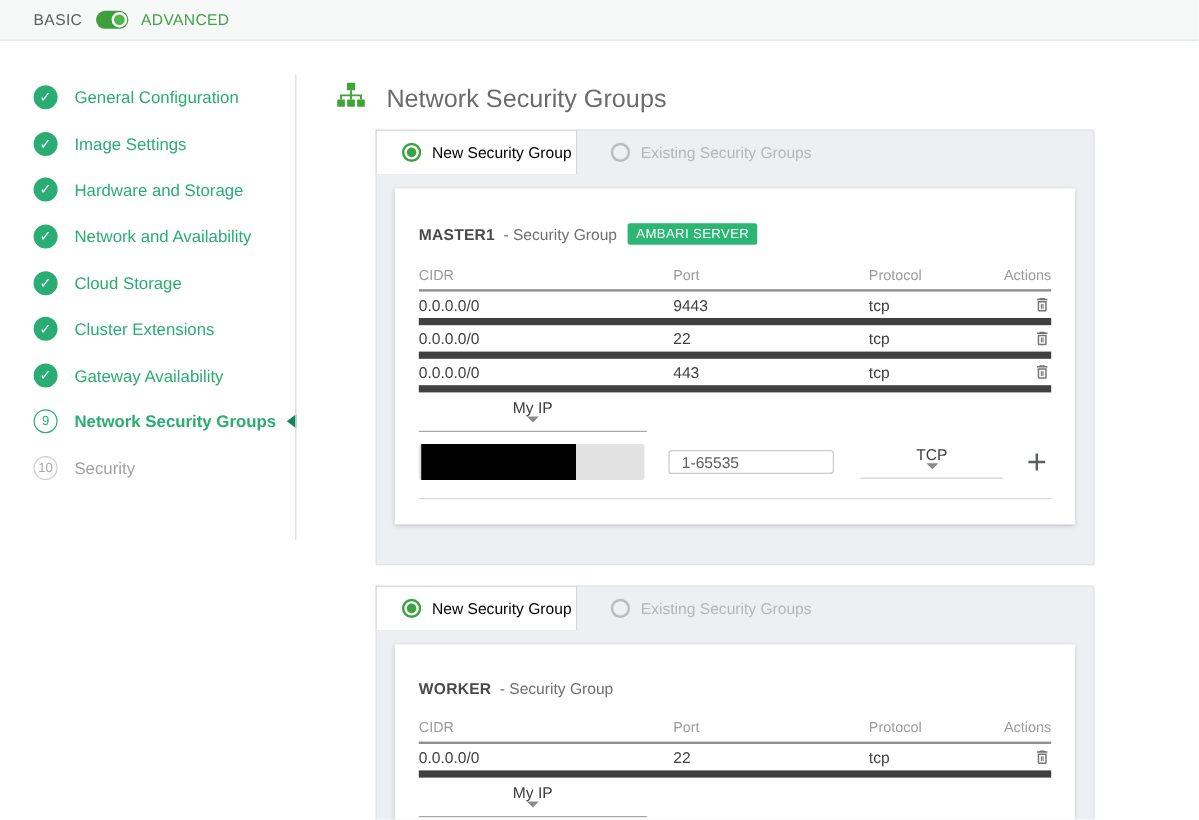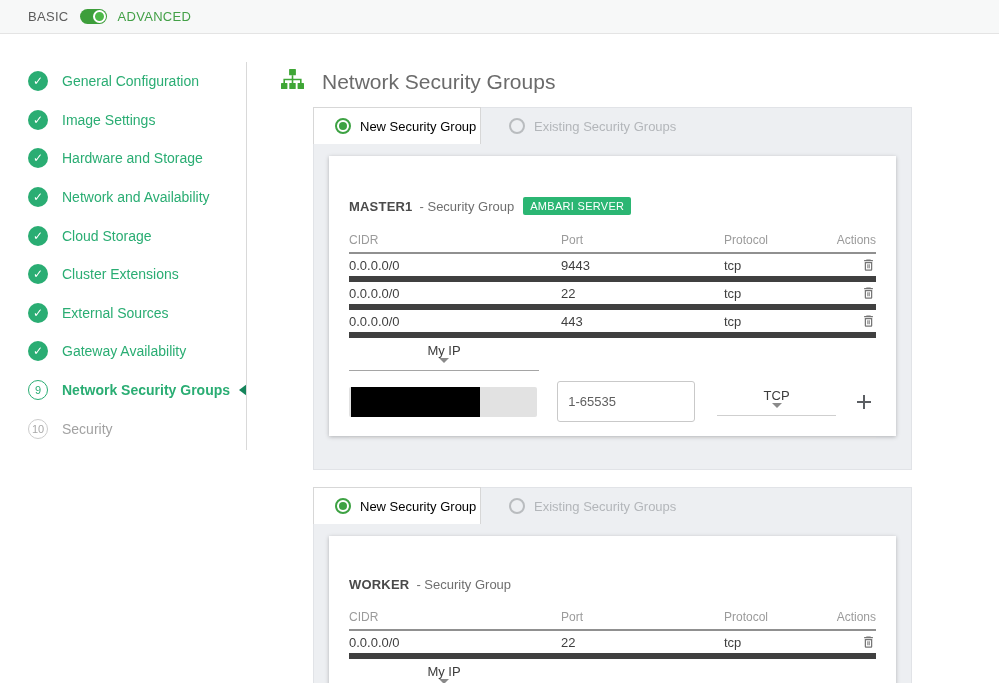--- a/index.html
+++ b/index.html
@@ -54,21 +54,21 @@
   .tab-inactive { position:absolute; left:195px; top:0; height:36px;
                   display:flex; align-items:center; cursor:pointer; }
   .radio { width:16px; height:16px; border-radius:50%; flex:none; margin-right:9px;
            display:flex; align-items:center; justify-content:center; }
   .radio.on  { border:2px solid #3da243; }
   .radio.on::after { content:""; width:8px; height:8px; border-radius:50%; background:#3da243; }
   .radio.off { border:2px solid #b9bcbf; }
   .tab-active  .tab-label { font-size:13px; color:#000000; font-weight:500; }
   .tab-inactive .tab-label { font-size:13px; color:#b3b6ba; font-weight:500; }
 
-  .card { background:#fff; margin:12px 15px 33px 15px; padding:16px 20px;
+  .card { background:#fff; margin:12px 15px 33px 15px; padding:4px 20px;
           box-shadow:0 1px 4px rgba(0,0,0,.25); }
   .card.tall { height:280px; }
   .card.cut { min-height:300px; }
   .card-title { padding-top:25px; font-size:13px; display:flex; align-items:center; }
   .group-name { font-weight:700; color:#4a4a4a; letter-spacing:.2px; }
   .group-suffix { color:#6f6f6f; margin-left:7px; }
   .badge { margin-left:9px; background:#2bb673; color:#fff; font-size:11px;
            font-weight:500; padding:3px 7px; border-radius:2px; letter-spacing:.3px; }
 
   .rules-table { margin-top:13px; }
@@ -86,21 +86,21 @@
              border-bottom:1px solid #a5a5a5; padding-bottom:7px; cursor:pointer;flex-direction:column; }
   .uselect .sel-val { font-size:13px; color:#3c3c3c; }
   .caret { width:0; height:0; border-left:5px solid transparent;
            border-right:5px solid transparent; border-top:5px solid #8a8a8a; }
 
   .form-row { display:flex; align-items:center; margin-top:5px;
               padding-bottom:15px; border-bottom:1px solid #d8d8d8; }
   .cidr-field { width:190px; height:30px; background:#e2e2e2; border-radius:2px;
                 position:relative; }
   .redaction { position:absolute; left:2px; top:0; width:129px; height:30px; background:#000; }
-  .port-input { margin-left:20px; width:138px; height:41px; border:1px solid #c9c9c9;
+  .port-input { margin-left:20px; width:138px; height:20px; border:1px solid #c9c9c9;
                 border-radius:3px; padding:0 10px; font-size:13px; color:#5f5f5f;
                 font-family:"Liberation Sans",sans-serif; background:#fff; }
   .proto-select { margin-left:22px; width:120px; border-bottom:1px solid #cfcfcf; }
   .add-btn { margin-left:16px; background:none; border:none; cursor:pointer;
              padding:0; line-height:0; }
 </style>
 </head>
 <body>
 
 <div class="topbar">
@@ -131,24 +131,20 @@
           <span class="step-icon"></span>
           <span class="step-label">Network and Availability</span>
         </div>
         <div class="step done">
           <span class="step-icon"></span>
           <span class="step-label">Cloud Storage</span>
         </div>
         <div class="step done">
           <span class="step-icon"></span>
           <span class="step-label">Cluster Extensions</span>
-        </div>
-        <div class="step done">
-          <span class="step-icon"></span>
-          <span class="step-label">External Sources</span>
         </div>
         <div class="step done">
           <span class="step-icon"></span>
           <span class="step-label">Gateway Availability</span>
         </div>
         <div class="step current">
           <span class="step-icon">9</span>
           <span class="step-label">Network Security Groups</span>
           <span class="step-marker"></span>
         </div>

